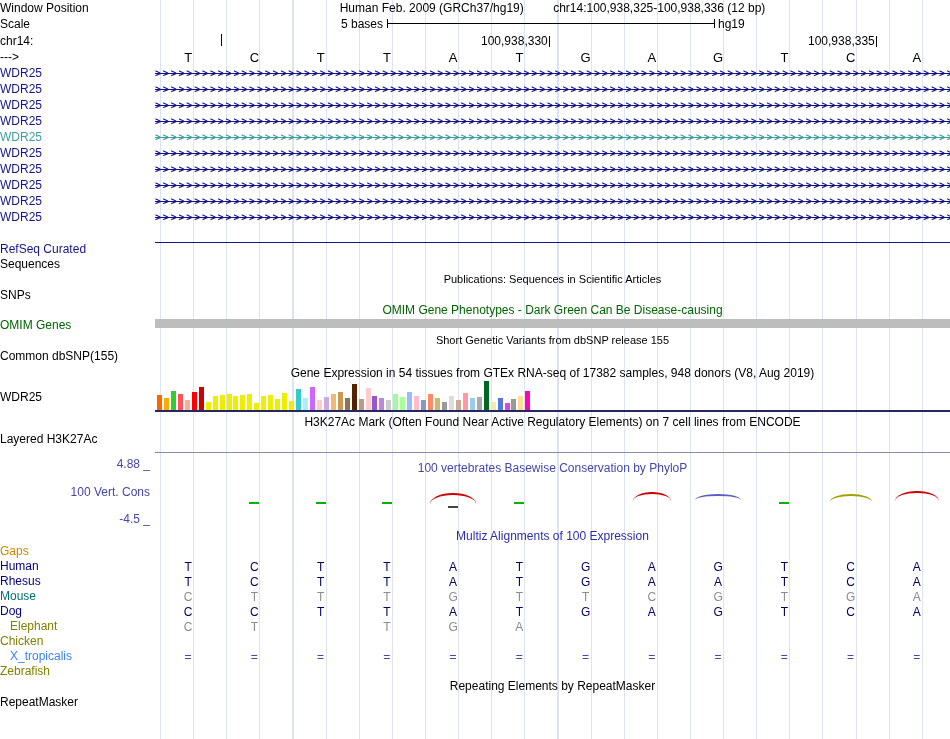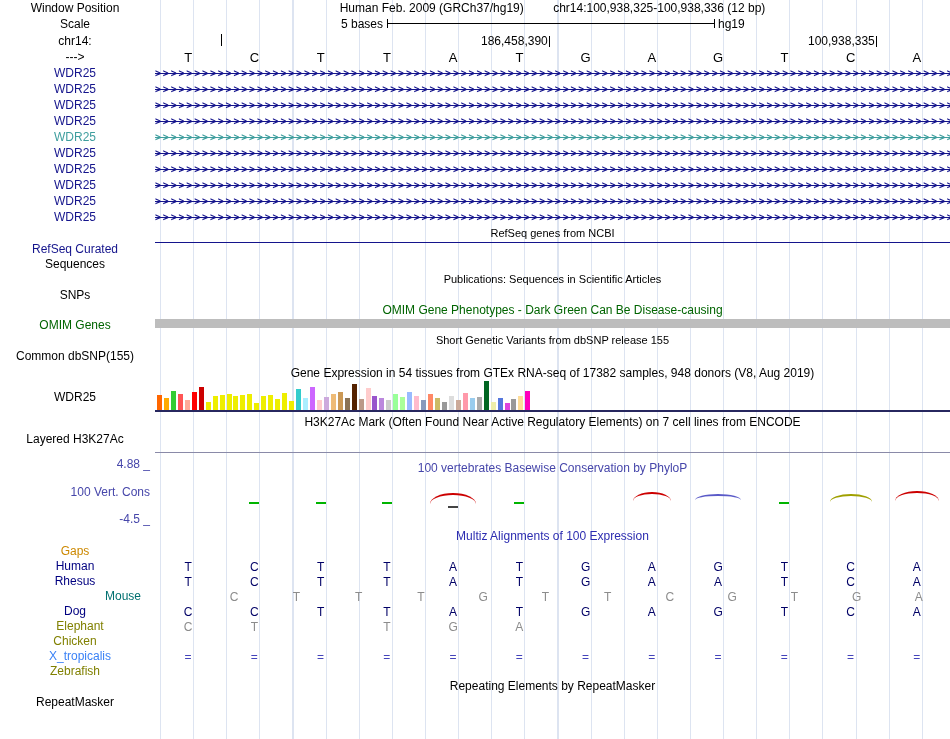--- a/index.html
+++ b/index.html
@@ -8,21 +8,21 @@
     font-family:"Liberation Sans", sans-serif; font-size:12px; color:#000;
     overflow:hidden;
   }
   .grid {
     position:absolute; left:155px; top:0; width:795px; height:739px;
     background-image:repeating-linear-gradient(to right,#dde4f1 0,#dde4f1 1px,transparent 1px,transparent 33.125px);
     background-position:5px 0;
   }
   .row { position:relative; display:flex; }
   .lbl {
-    flex:0 0 155px; width:155px; box-sizing:border-box; text-align:center;
+    flex:0 0 155px; width:155px; box-sizing:border-box; text-align:left;
     padding-right:5px; white-space:nowrap; overflow:hidden;
   }
   .main { position:relative; flex:1; }
   .h15 { height:15px; } .h16 { height:16px; }
   .ctitle { text-align:center; }
   .small { font-size:11px; }
   .cols {
     position:absolute; left:0; top:0; width:100%; height:100%;
     display:grid; grid-template-columns:repeat(12,1fr); align-items:center;
   }
@@ -76,21 +76,21 @@
       <span style="position:absolute;left:180px;width:48px;text-align:right;line-height:17px">5 bases</span>
       <div class="scale-bar"></div>
       <span style="position:absolute;left:563px;line-height:17px">hg19</span>
     </div>
   </div>
 
   <div class="row h16">
     <div class="lbl" style="line-height:16px">chr14:</div>
     <div class="main">
       <div class="lone-tick"></div>
-      <span class="postext" style="left:326px">186,458,390</span>
+      <span class="postext" style="left:326px">100,938,330</span>
       <span class="postext" style="left:653px">100,938,335</span>
     </div>
   </div>
 
   <div class="row h16">
     <div class="lbl" style="line-height:16px">---&gt;</div>
     <div class="main">
       <div class="cols seq-cols">
           <span>T</span>
           <span>C</span>
@@ -187,21 +187,20 @@
         <div class="main">
           <div class="gene-line" style="color: rgb(20, 20, 140);">
             <span class="arrows">&gt;&gt;&gt;&gt;&gt;&gt;&gt;&gt;&gt;&gt;&gt;&gt;&gt;&gt;&gt;&gt;&gt;&gt;&gt;&gt;&gt;&gt;&gt;&gt;&gt;&gt;&gt;&gt;&gt;&gt;&gt;&gt;&gt;&gt;&gt;&gt;&gt;&gt;&gt;&gt;&gt;&gt;&gt;&gt;&gt;&gt;&gt;&gt;&gt;&gt;&gt;&gt;&gt;&gt;&gt;&gt;&gt;&gt;&gt;&gt;&gt;&gt;&gt;&gt;&gt;&gt;&gt;&gt;&gt;&gt;&gt;&gt;&gt;&gt;&gt;&gt;&gt;&gt;&gt;&gt;&gt;&gt;&gt;&gt;&gt;&gt;&gt;&gt;&gt;&gt;&gt;&gt;&gt;&gt;&gt;&gt;&gt;&gt;&gt;&gt;&gt;&gt;&gt;&gt;&gt;&gt;&gt;&gt;&gt;&gt;&gt;&gt;&gt;&gt;&gt;&gt;&gt;&gt;&gt;&gt;&gt;&gt;&gt;&gt;&gt;&gt;&gt;&gt;&gt;&gt;&gt;&gt;&gt;&gt;&gt;&gt;&gt;&gt;&gt;&gt;&gt;&gt;&gt;&gt;&gt;&gt;&gt;&gt;&gt;&gt;&gt;&gt;&gt;&gt;&gt;&gt;&gt;&gt;&gt;&gt;&gt;&gt;&gt;&gt;&gt;&gt;&gt;&gt;&gt;&gt;&gt;&gt;&gt;&gt;&gt;&gt;&gt;&gt;&gt;&gt;&gt;&gt;&gt;&gt;&gt;&gt;&gt;&gt;&gt;&gt;&gt;&gt;&gt;&gt;&gt;&gt;&gt;&gt;&gt;&gt;&gt;&gt;&gt;&gt;&gt;&gt;&gt;&gt;&gt;&gt;&gt;&gt;&gt;&gt;&gt;&gt;&gt;&gt;&gt;&gt;&gt;&gt;&gt;&gt;&gt;&gt;&gt;&gt;&gt;&gt;&gt;&gt;&gt;&gt;&gt;&gt;&gt;&gt;&gt;&gt;</span>
           </div>
         </div>
       </div>
     </div>
 
   <div class="row h16">
     <div class="lbl"></div>
-    <div class="main ctitle small" style="line-height:16px">RefSeq genes from NCBI</div>
   </div>
   <div class="row h16">
     <div class="lbl" style="line-height:16px;color:#14148c">RefSeq Curated</div>
     <div class="main">
       <div class="hline" style="top:1px;background:#14148c"></div>
     </div>
   </div>
 
   <div class="row h15">
     <div class="lbl" style="line-height:15px">Sequences</div>
@@ -394,21 +393,21 @@
             <span>G</span>
             <span>A</span>
             <span>A</span>
             <span>T</span>
             <span>C</span>
             <span>A</span>
           </div>
         </div>
       </div>
       <div class="row h15">
-        <div class="lbl" style="line-height: 15px; color: rgb(0, 112, 112); margin-left: 48px;">Mouse</div>
+        <div class="lbl" style="line-height: 15px; color: rgb(0, 112, 112);">Mouse</div>
         <div class="main">
           <div class="cols mz-cols" style="color: rgb(140, 140, 140);">
             <span>C</span>
             <span>T</span>
             <span>T</span>
             <span>T</span>
             <span>G</span>
             <span>T</span>
             <span>T</span>
             <span>C</span>

